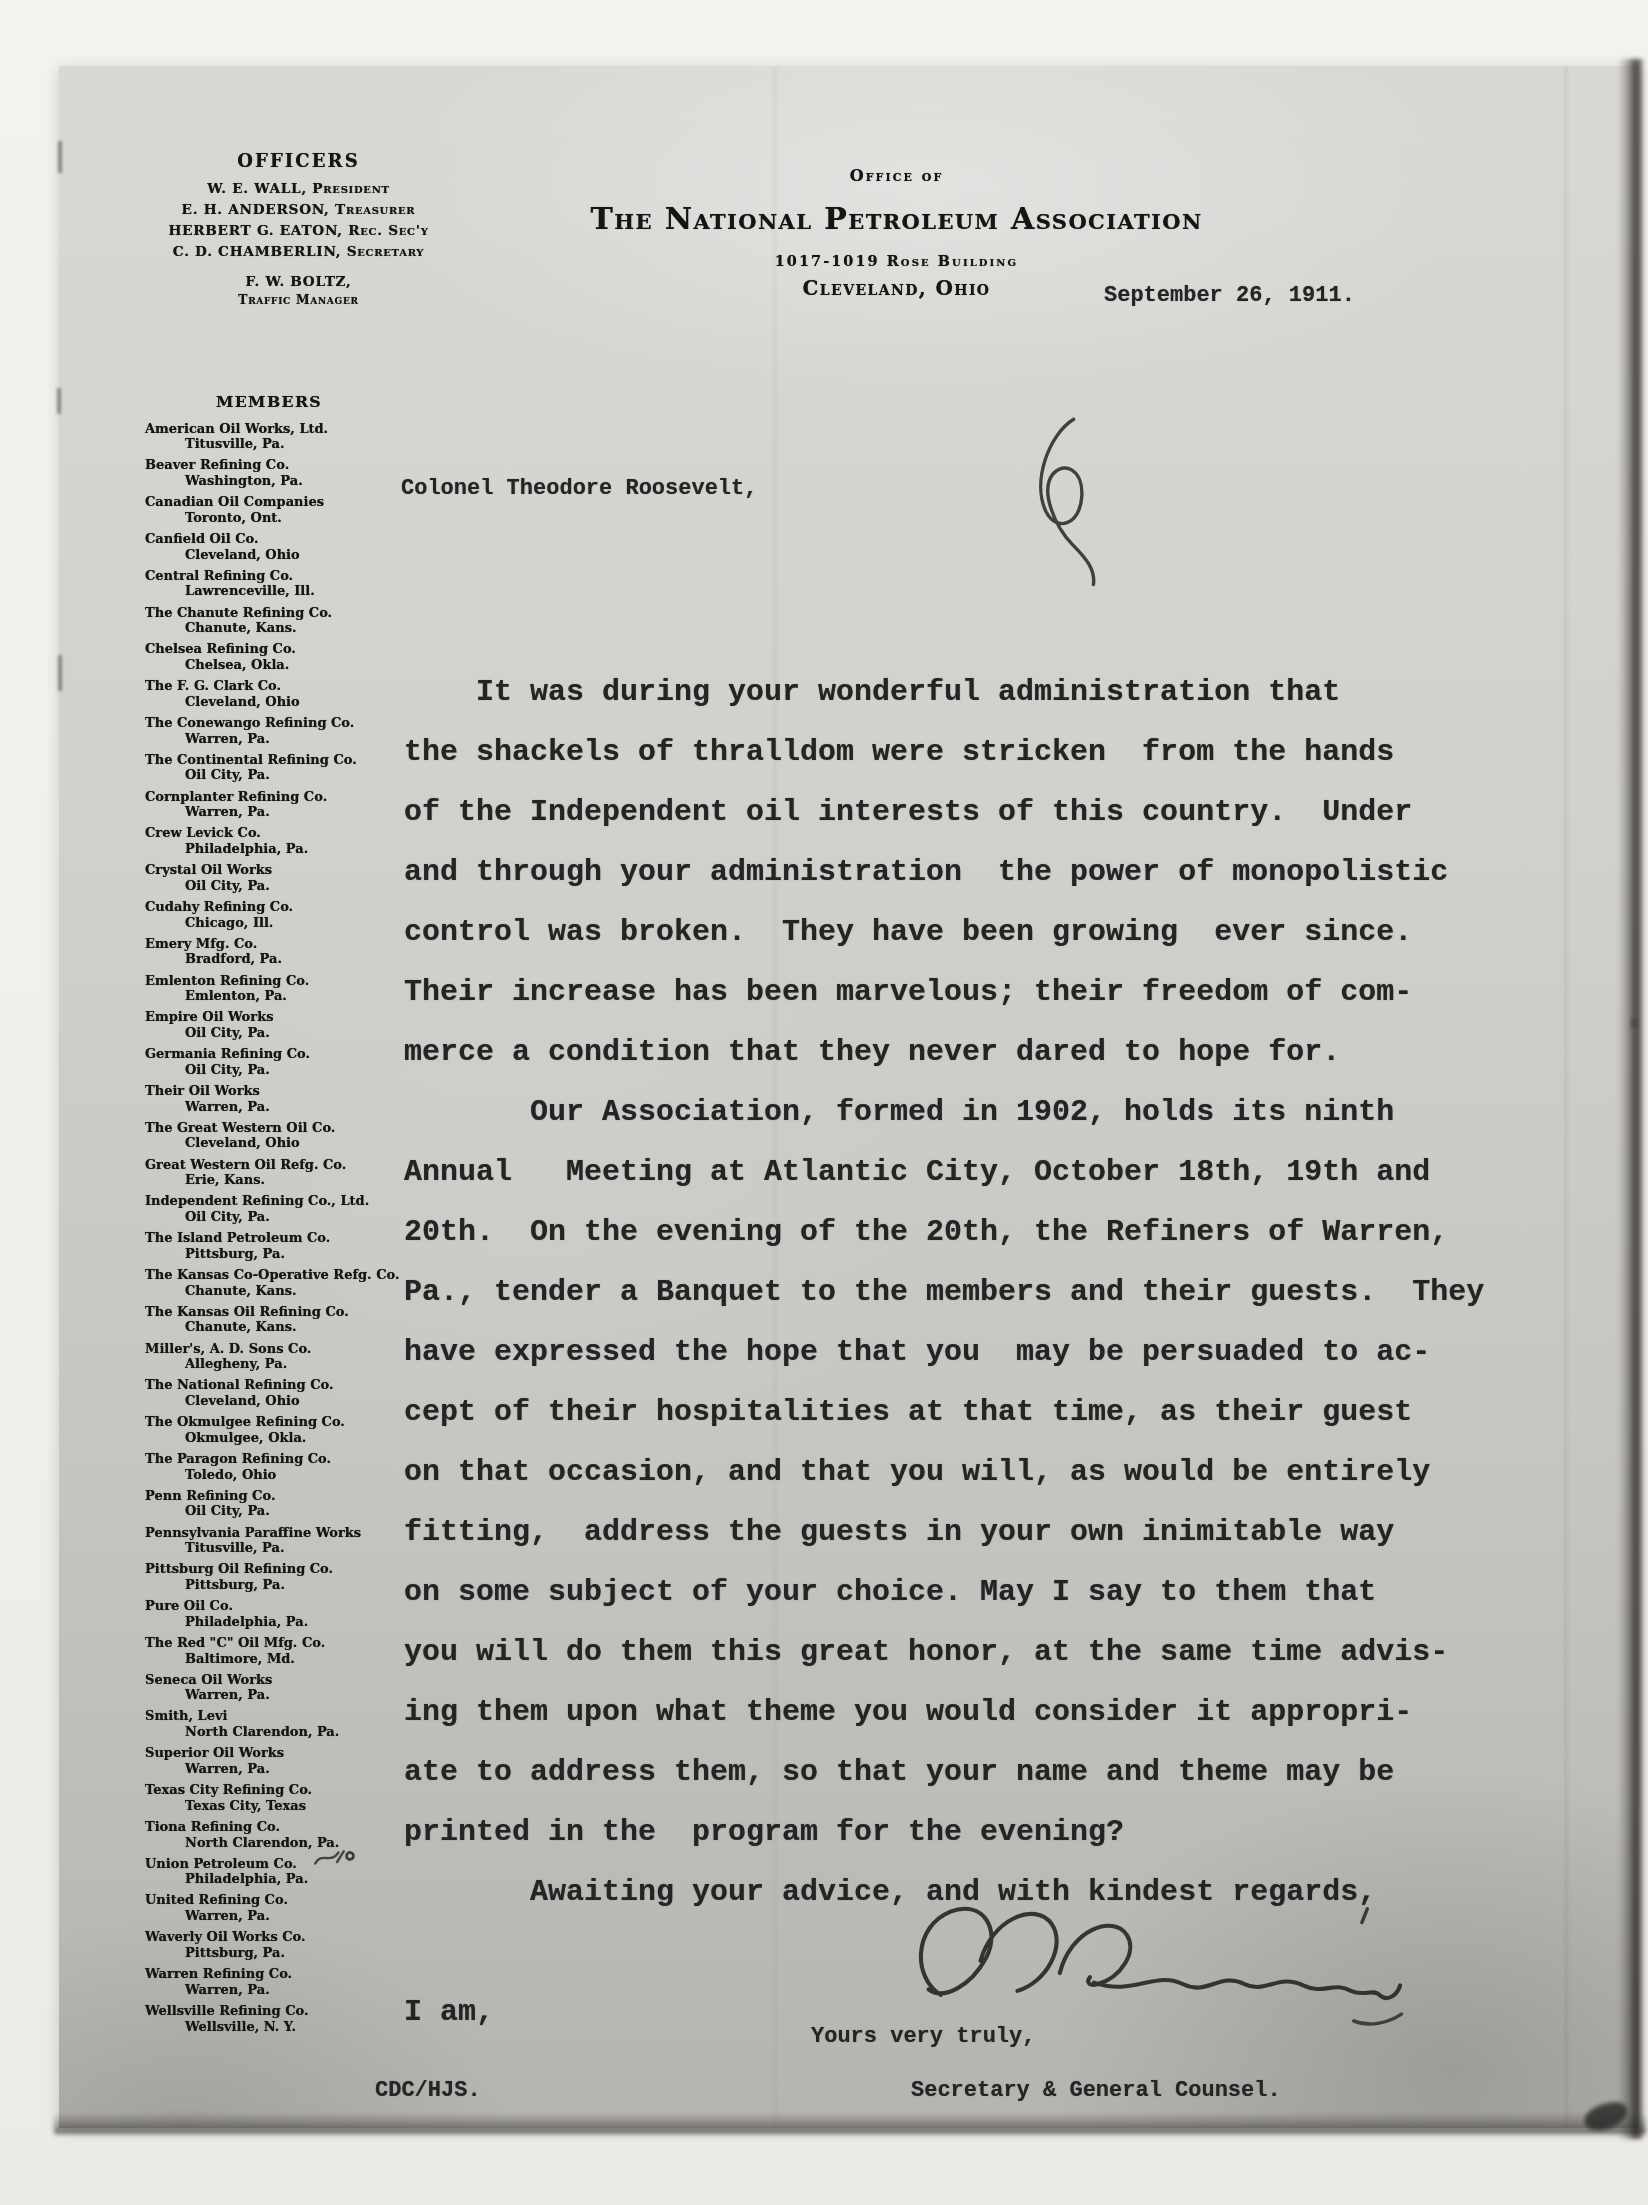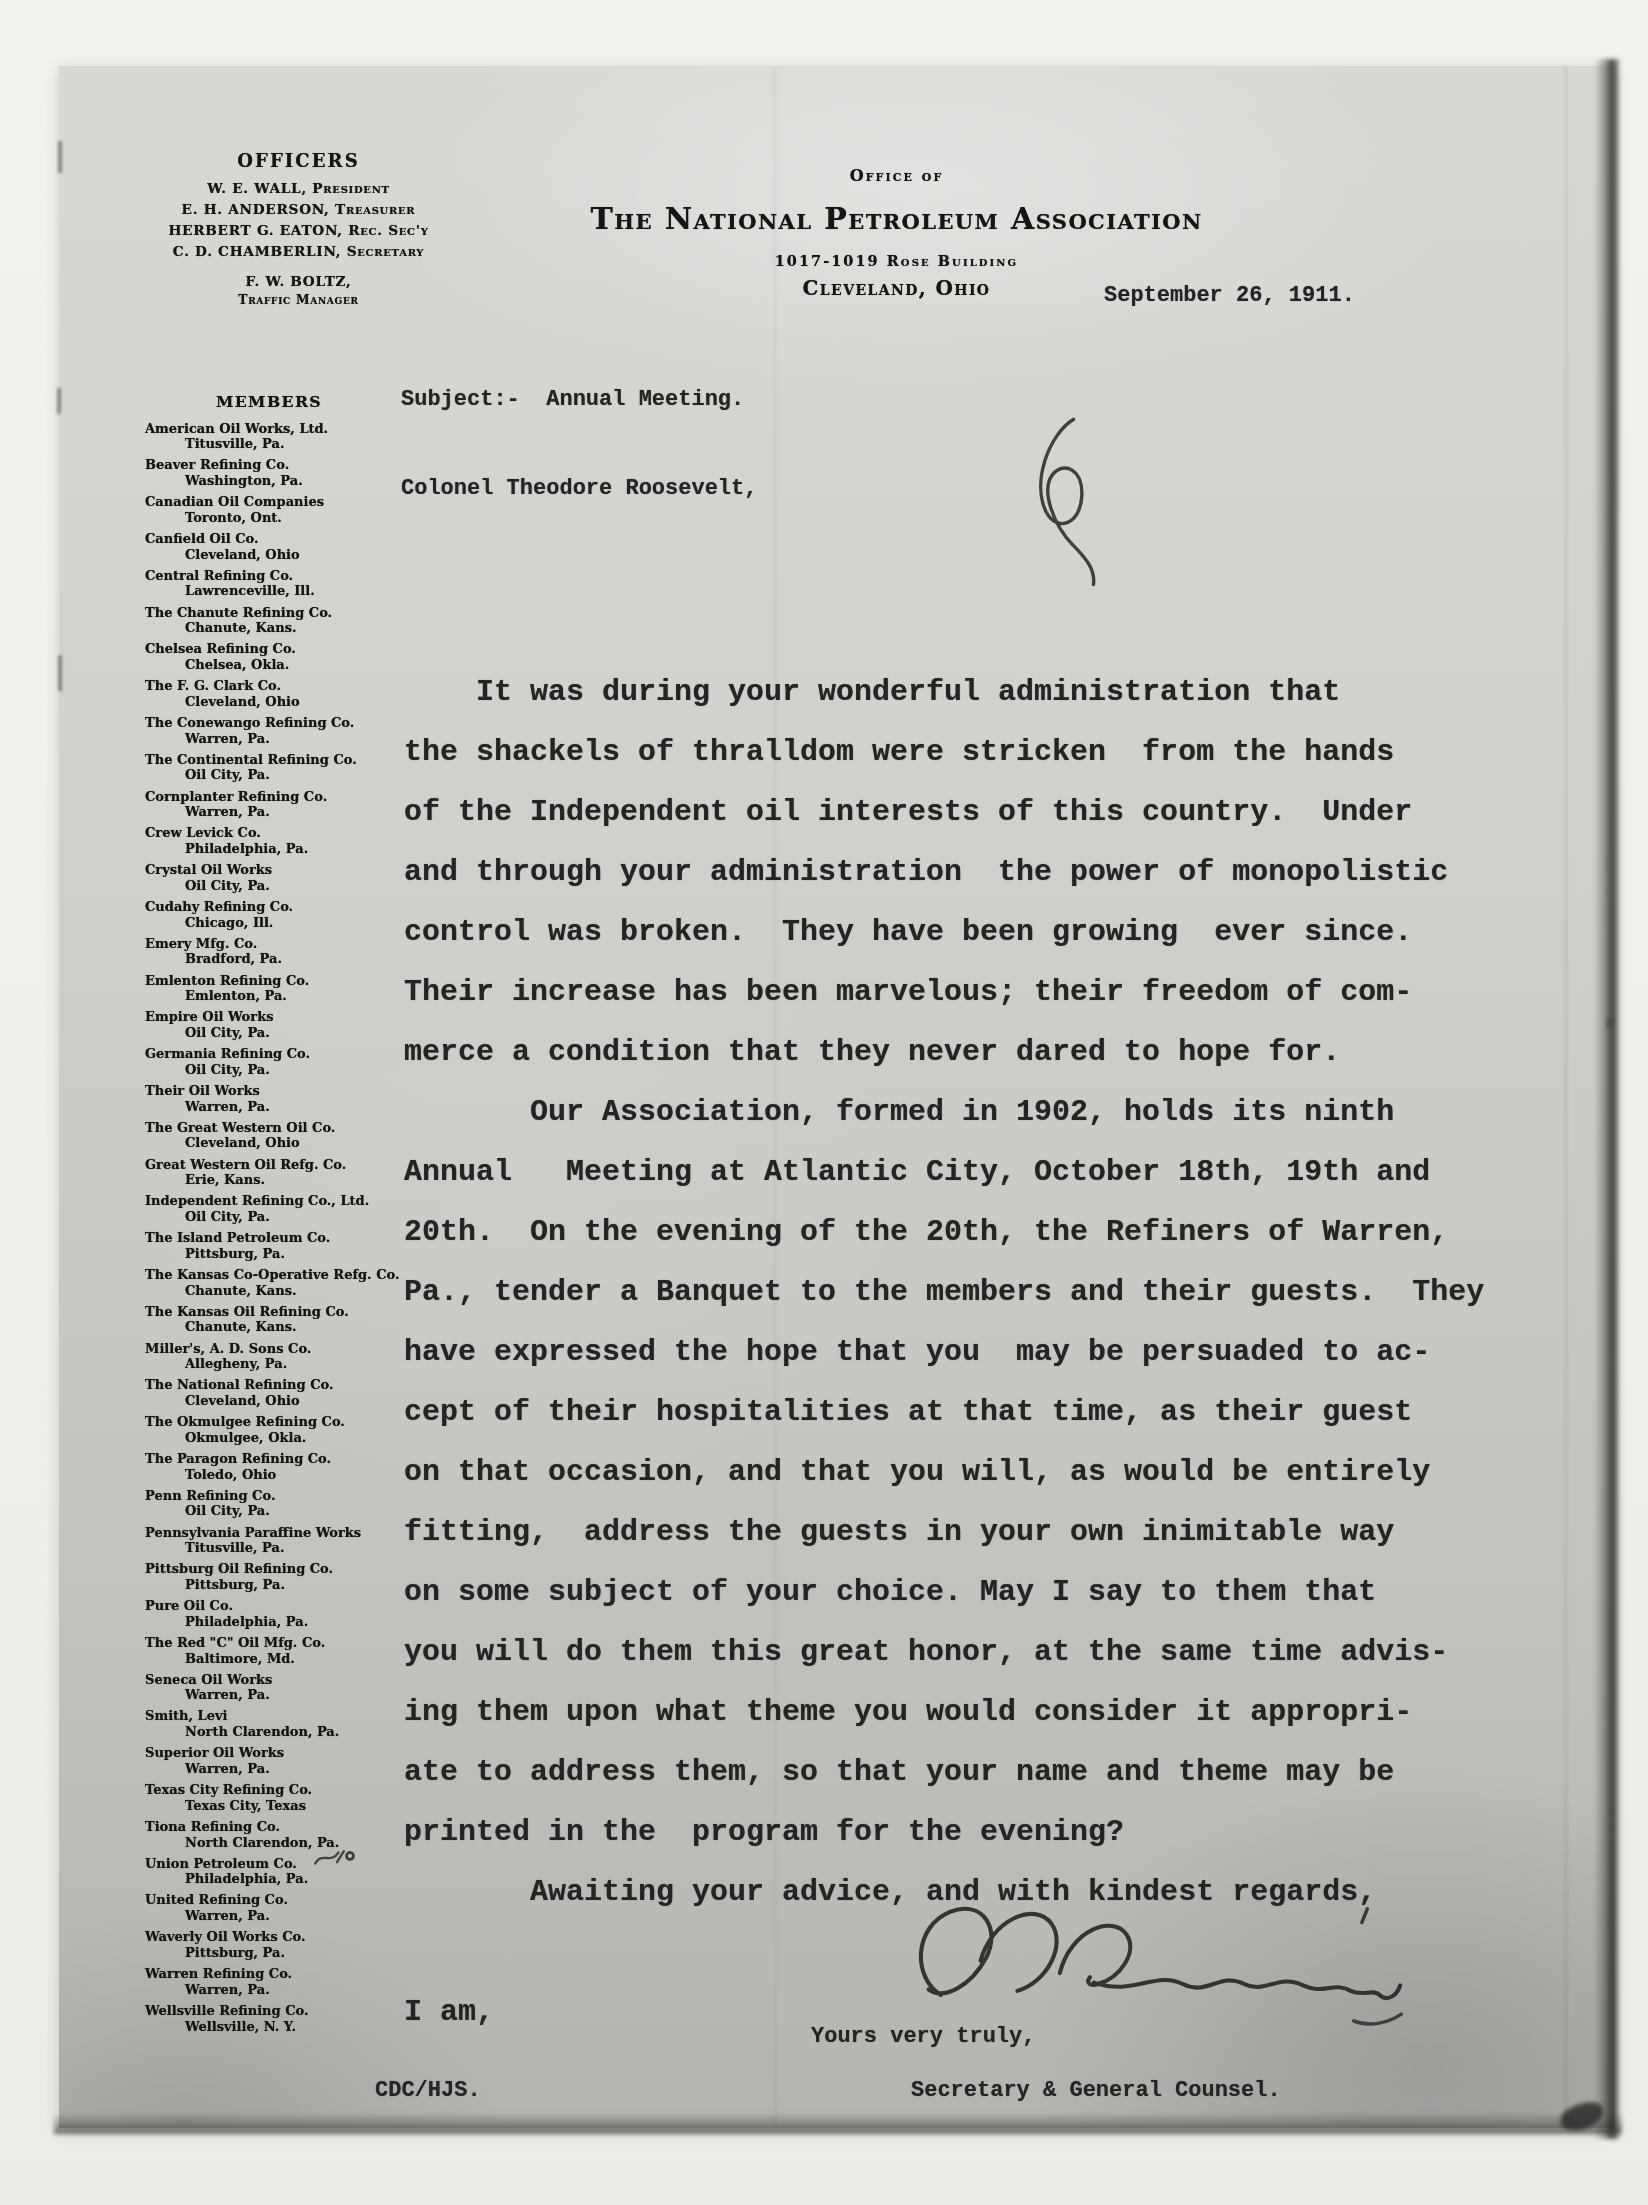--- a/index.html
+++ b/index.html
@@ -11,20 +11,21 @@
   
   .page{
     position:absolute;left:59px;top:66px;width:1556px;height:2062px;
     background:
       radial-gradient(890px 356px at 55% 6%, rgba(255,255,255,.28), transparent 62%),
       radial-gradient(685px 520px at 88% 97%, rgba(0,0,0,.14), transparent 58%),
       radial-gradient(520px 356px at 8% 100%, rgba(0,0,0,.10), transparent 62%),
       radial-gradient(616px 479px at 30% 55%, rgba(255,255,255,.06), transparent 70%),
       linear-gradient(180deg,#dad8d5 0%,#d2d0cd 38%,#c7c5c2 68%,#b6b4b1 100%);
     box-shadow:0 2.7px 13.7px rgba(40,38,35,.18);
+    padding-left:24px;
   }
   .crease-v{position:absolute;top:0;bottom:0;width:8.2px;
     background:linear-gradient(90deg,transparent,rgba(0,0,0,.055),transparent);}
   .edge-right{position:absolute;right:-4.1px;top:-6.8px;bottom:-11px;width:25px;
     background:linear-gradient(90deg,transparent,rgba(45,43,40,.35) 40%,rgba(28,26,24,.78) 72%,rgba(70,68,65,.45));
     filter:blur(2.1px);}
   .edge-bottom{position:absolute;left:-5.5px;right:-6.8px;bottom:-5.5px;height:20.5px;
     background:linear-gradient(180deg,transparent,rgba(32,30,28,.6));
     filter:blur(2.1px);}
   .corner-blob{position:absolute;right:11px;bottom:-1.4px;width:44px;height:25px;
@@ -260,21 +261,20 @@
           <div class="name">Warren Refining Co.</div>
           <div class="city">Warren, Pa.</div>
         </div>
         <div class="member">
           <div class="name">Wellsville Refining Co.</div>
           <div class="city">Wellsville, N. Y.</div>
         </div>
       </div>
   </div>
 
-  <div class="tw tw-line" style="left:342px;top:316px;">Subject:-  Annual Meeting.</div>
   <div class="tw tw-line" style="left:342px;top:405px;">Colonel Theodore Roosevelt,</div>
 
   <div class="tw body-lines"><div class="body-line">    It was during your wonderful administration that</div><div class="body-line">the shackels of thralldom were stricken  from the hands</div><div class="body-line">of the Independent oil interests of this country.  Under</div><div class="body-line">and through your administration  the power of monopolistic</div><div class="body-line">control was broken.  They have been growing  ever since.</div><div class="body-line">Their increase has been marvelous; their freedom of com-</div><div class="body-line">merce a condition that they never dared to hope for.</div><div class="body-line">       Our Association, formed in 1902, holds its ninth</div><div class="body-line">Annual   Meeting at Atlantic City, October 18th, 19th and</div><div class="body-line">20th.  On the evening of the 20th, the Refiners of Warren,</div><div class="body-line">Pa., tender a Banquet to the members and their guests.  They</div><div class="body-line">have expressed the hope that you  may be persuaded to ac-</div><div class="body-line">cept of their hospitalities at that time, as their guest</div><div class="body-line">on that occasion, and that you will, as would be entirely</div><div class="body-line">fitting,  address the guests in your own inimitable way</div><div class="body-line">on some subject of your choice. May I say to them that</div><div class="body-line">you will do them this great honor, at the same time advis-</div><div class="body-line">ing them upon what theme you would consider it appropri-</div><div class="body-line">ate to address them, so that your name and theme may be</div><div class="body-line">printed in the  program for the evening?</div><div class="body-line">       Awaiting your advice, and with kindest regards,</div><div class="body-line"></div><div class="body-line">I am,</div></div>
 
   <div class="tw tw-line" style="left:752px;top:1953px;">Yours very truly,</div>
   <div class="tw tw-line" style="left:316px;top:2007px;">CDC/HJS.</div>
   <div class="tw tw-line" style="left:852px;top:2007px;">Secretary &amp; General Counsel.</div>
 
   <svg class="hand" style="left:934px;top:342px;" width="123" height="192" viewBox="0 0 180 280">
     <path d="M118,16 C82,38 56,108 78,152 C94,182 128,170 130,128 C132,90 104,76 87,97

